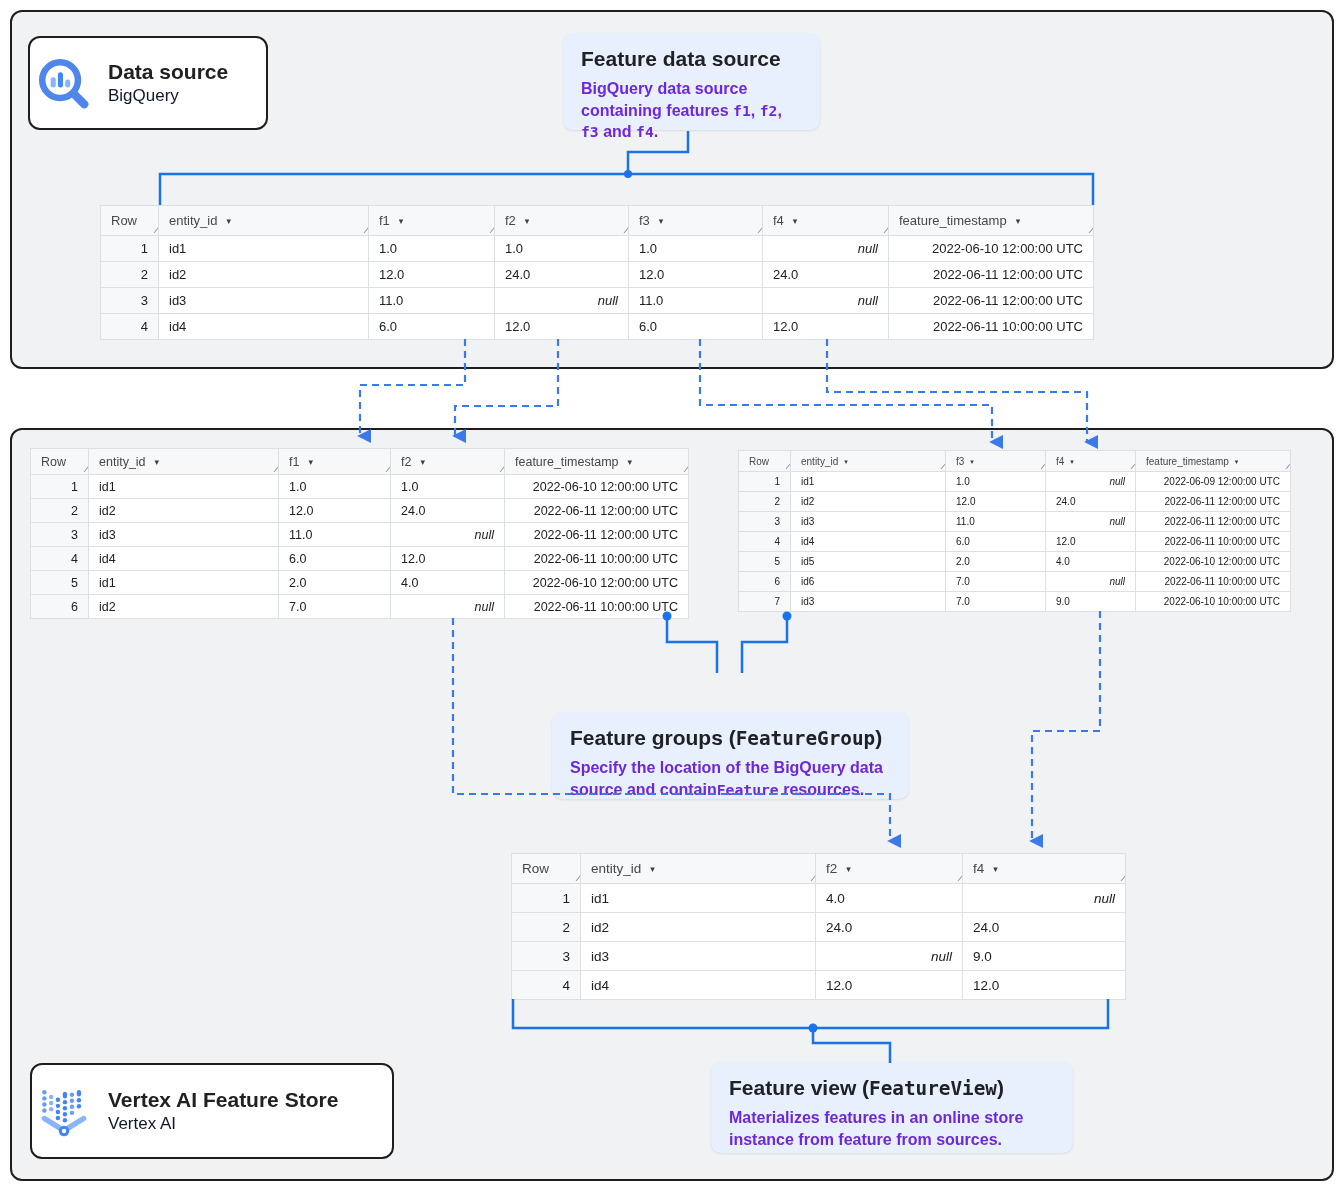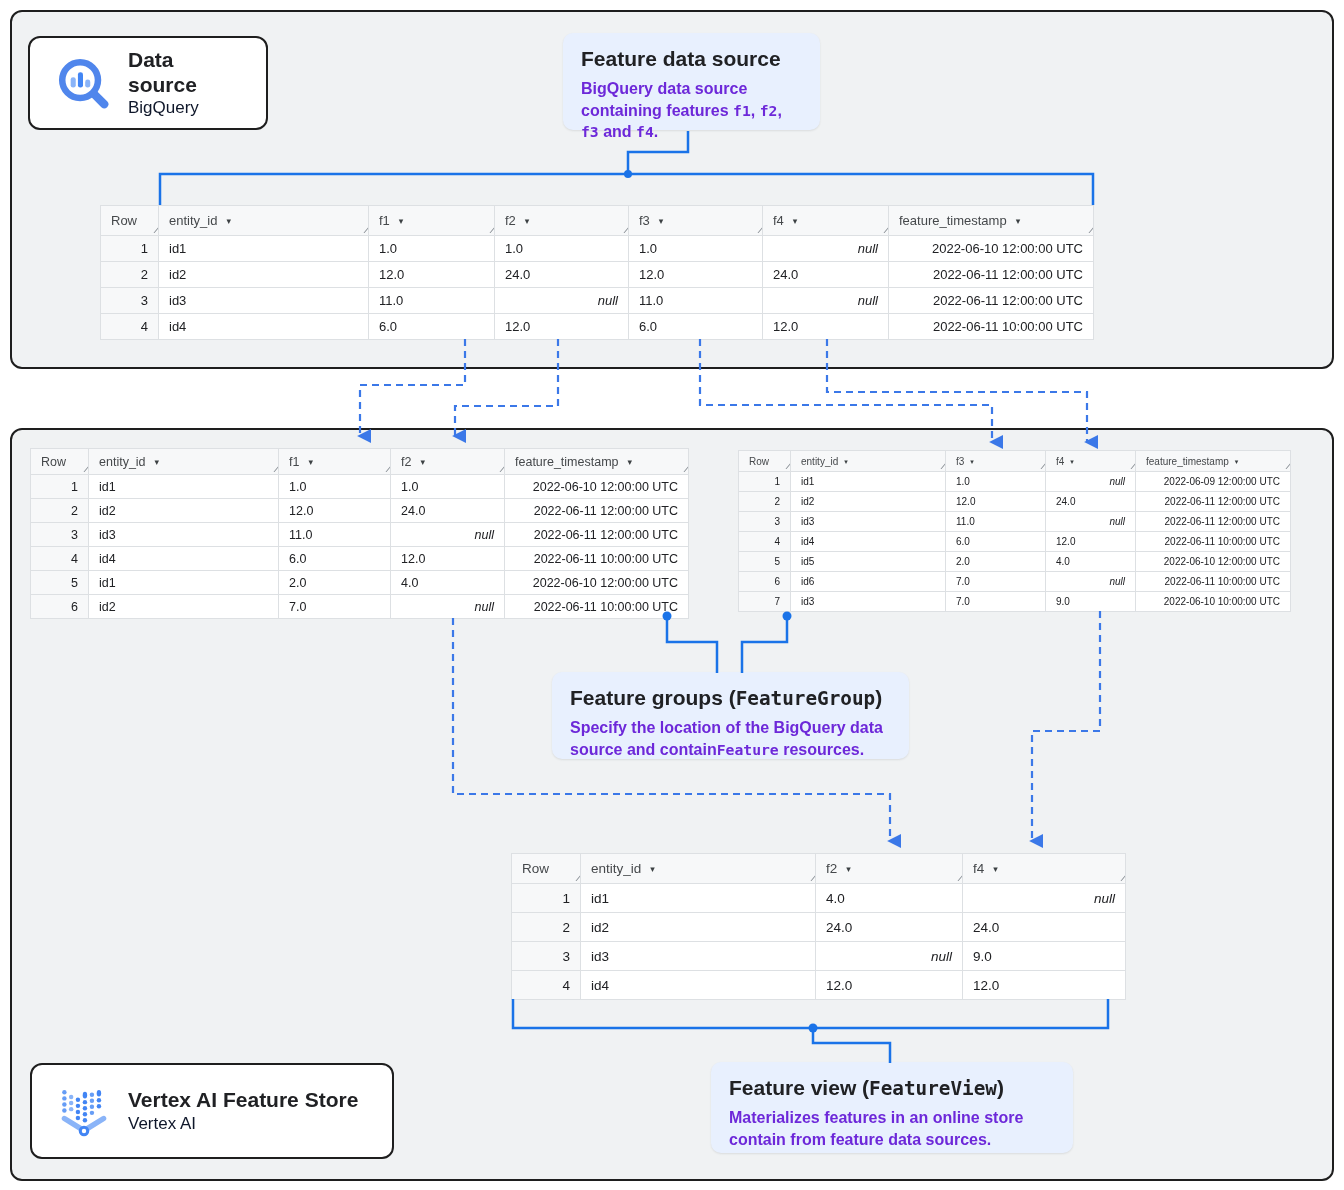--- a/index.html
+++ b/index.html
@@ -5,32 +5,32 @@
   * { margin:0; padding:0; box-sizing:border-box; }
   body { background:#ffffff; font-family:"Liberation Sans", sans-serif; }
   .canvas { position:relative; width:1344px; height:1190px; background:#ffffff; overflow:hidden; }
 
   
   .container { position:absolute; background:#f0f2f3; border:2px solid #1e1e1e; border-radius:12px; }
   .container.top { left:10px; top:10px; width:1324px; height:359px; }
   .container.bottom { left:10px; top:428px; width:1324px; height:753px; }
 
   
-  .badge { position:absolute; background:#ffffff; border:2px solid #1e1e1e; border-radius:12px; display:flex; align-items:center; gap:16px; padding:0 24px; z-index:3; }
+  .badge { position:absolute; background:#ffffff; border:2px solid #1e1e1e; border-radius:12px; display:flex; align-items:center; gap:16px; padding:0 4px; z-index:3; }
   .badge.ds { left:28px; top:36px; width:240px; height:94px; }
   .badge.fs { left:30px; top:1063px; width:364px; height:96px; }
   .badge .ttl { font-size:21px; font-weight:bold; color:#202124; line-height:1.2; }
   .badge .sub { font-size:17px; color:#0f172a; line-height:1.3; }
 
   
   .callout { position:absolute; background:#e8f0fe; border-radius:10px; padding:14px 18px; z-index:3; box-shadow:0 1px 2px rgba(60,64,67,.12); }
   .callout .ct { font-size:21px; font-weight:bold; color:#202124; margin-bottom:7px; }
   .callout .cb { font-size:16px; color:#6d28d9; line-height:1.35;font-weight:bold; }
   .callout.c1 { left:563px; top:33px; width:257px; height:97px; }
-  .callout.c2 { left:552px; top:672px; width:357px; height:87px; }
+  .callout.c2 { left:552px; top:712px; width:357px; height:87px; }
   .callout.c3 { left:711px; top:1062px; width:362px; height:91px; }
   .mono { font-family:"DejaVu Sans Mono", monospace; font-size:0.92em; }
 
   
   table.tbl { position:absolute; border-collapse:collapse; table-layout:fixed; background:#ffffff; z-index:4; border:1px solid #d7dade; }
   table.tbl td { border:1px solid #dde0e3; padding:0 10px; color:#202124; white-space:nowrap; overflow:hidden; position:relative; }
   table.tbl tr.hdr td { background:#f7f8f9; color:#45484b; }
   td.rownum { background:#f7f8f9; text-align:right; color:#3c4043; }
   td.ent { text-align:left;margin-top:31px; }
   td.num { text-align:left; }
@@ -126,21 +126,21 @@
     <div class="cb"><span>BigQuery data source containing features </span><span class="mono">f1</span><span>, </span><span class="mono">f2</span><span>, </span><span class="mono">f3</span><span> and </span><span class="mono">f4</span><span>.</span></div>
   </div>
 
   <div class="callout c2">
     <div class="ct"><span>Feature groups (</span><span class="mono">FeatureGroup</span><span>)</span></div>
     <div class="cb"><span>Specify the location of the BigQuery data source and contain</span><span class="mono">Feature</span><span> resources.</span></div>
   </div>
 
   <div class="callout c3">
     <div class="ct"><span>Feature view (</span><span class="mono">FeatureView</span><span>)</span></div>
-    <div class="cb">Materializes features in an online store contain from feature data sources.</div>
+    <div class="cb">Materializes features in an online store instance from feature from sources.</div>
   </div>
 
   <table class="tbl t-src">
     <colgroup>
         <col style="width:58px">
         <col style="width:210px">
         <col style="width:126px">
         <col style="width:134px">
         <col style="width:134px">
         <col style="width:126px">

